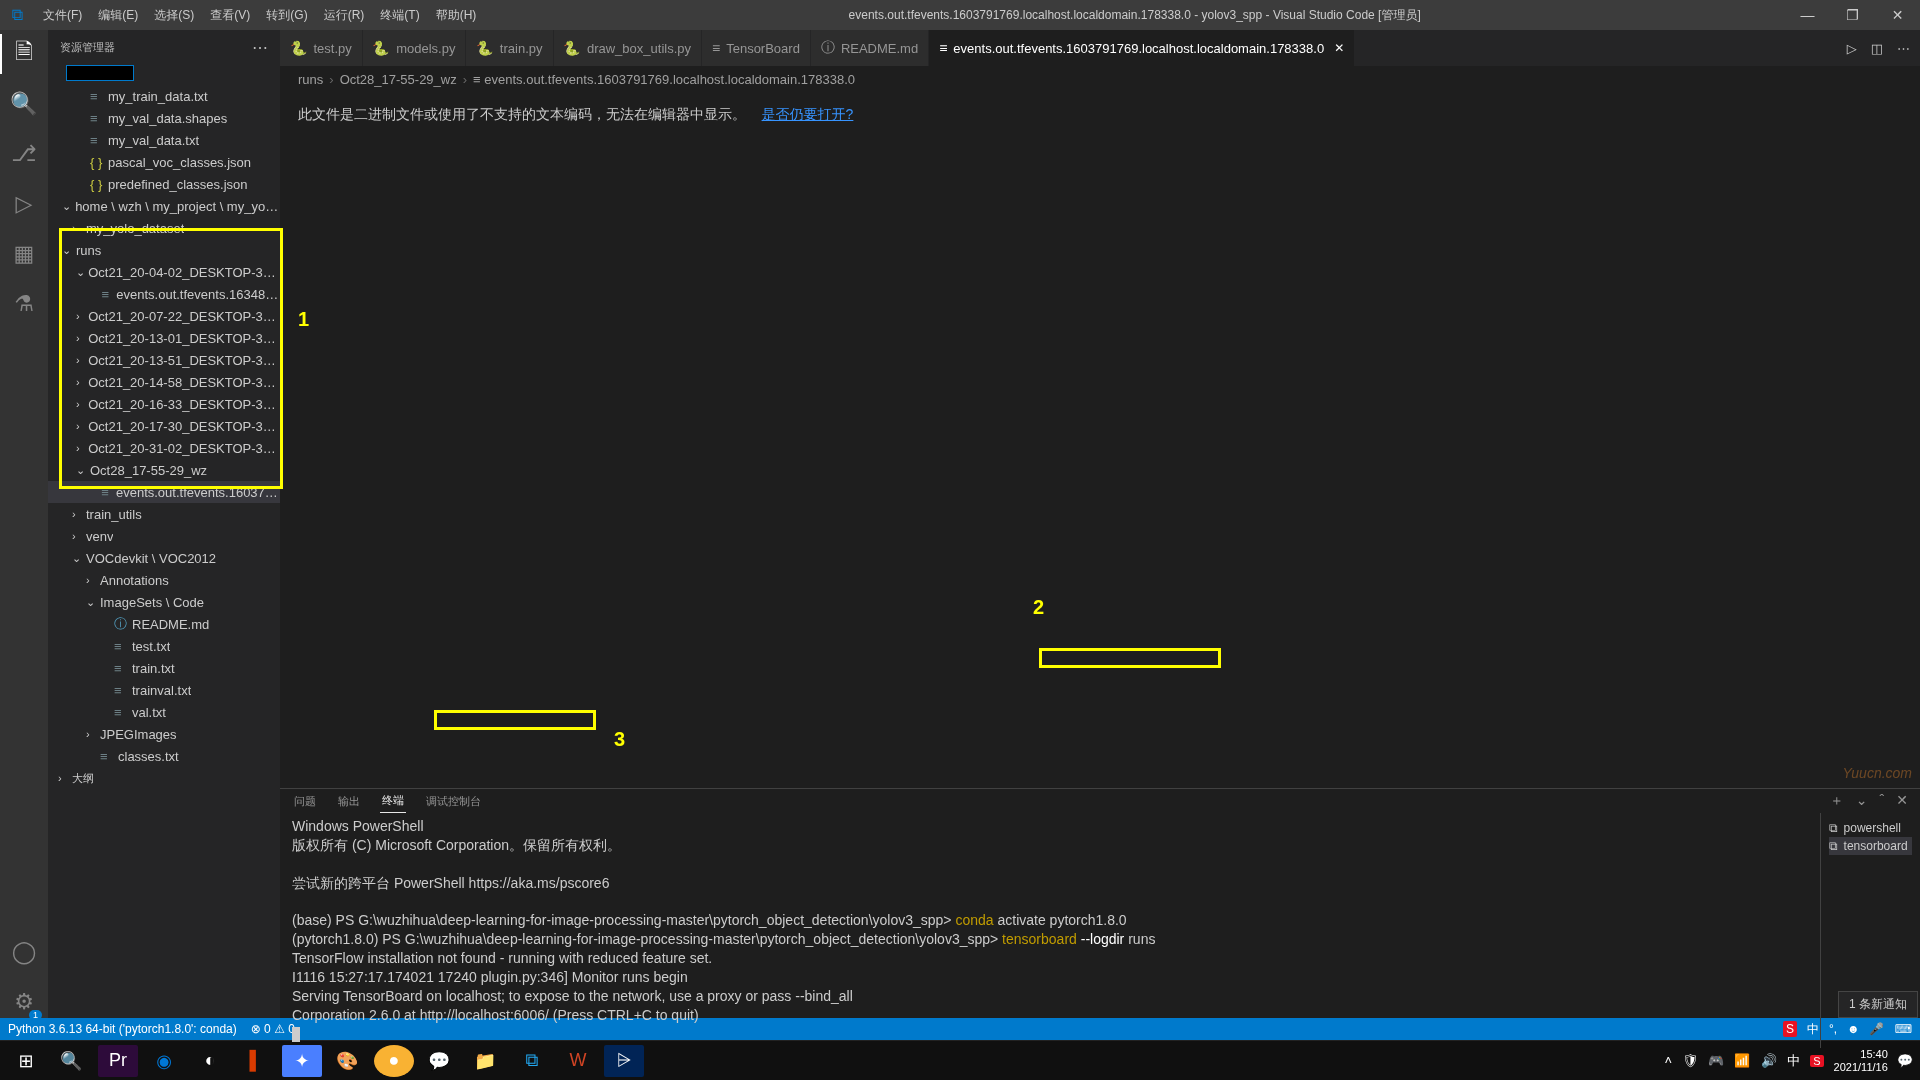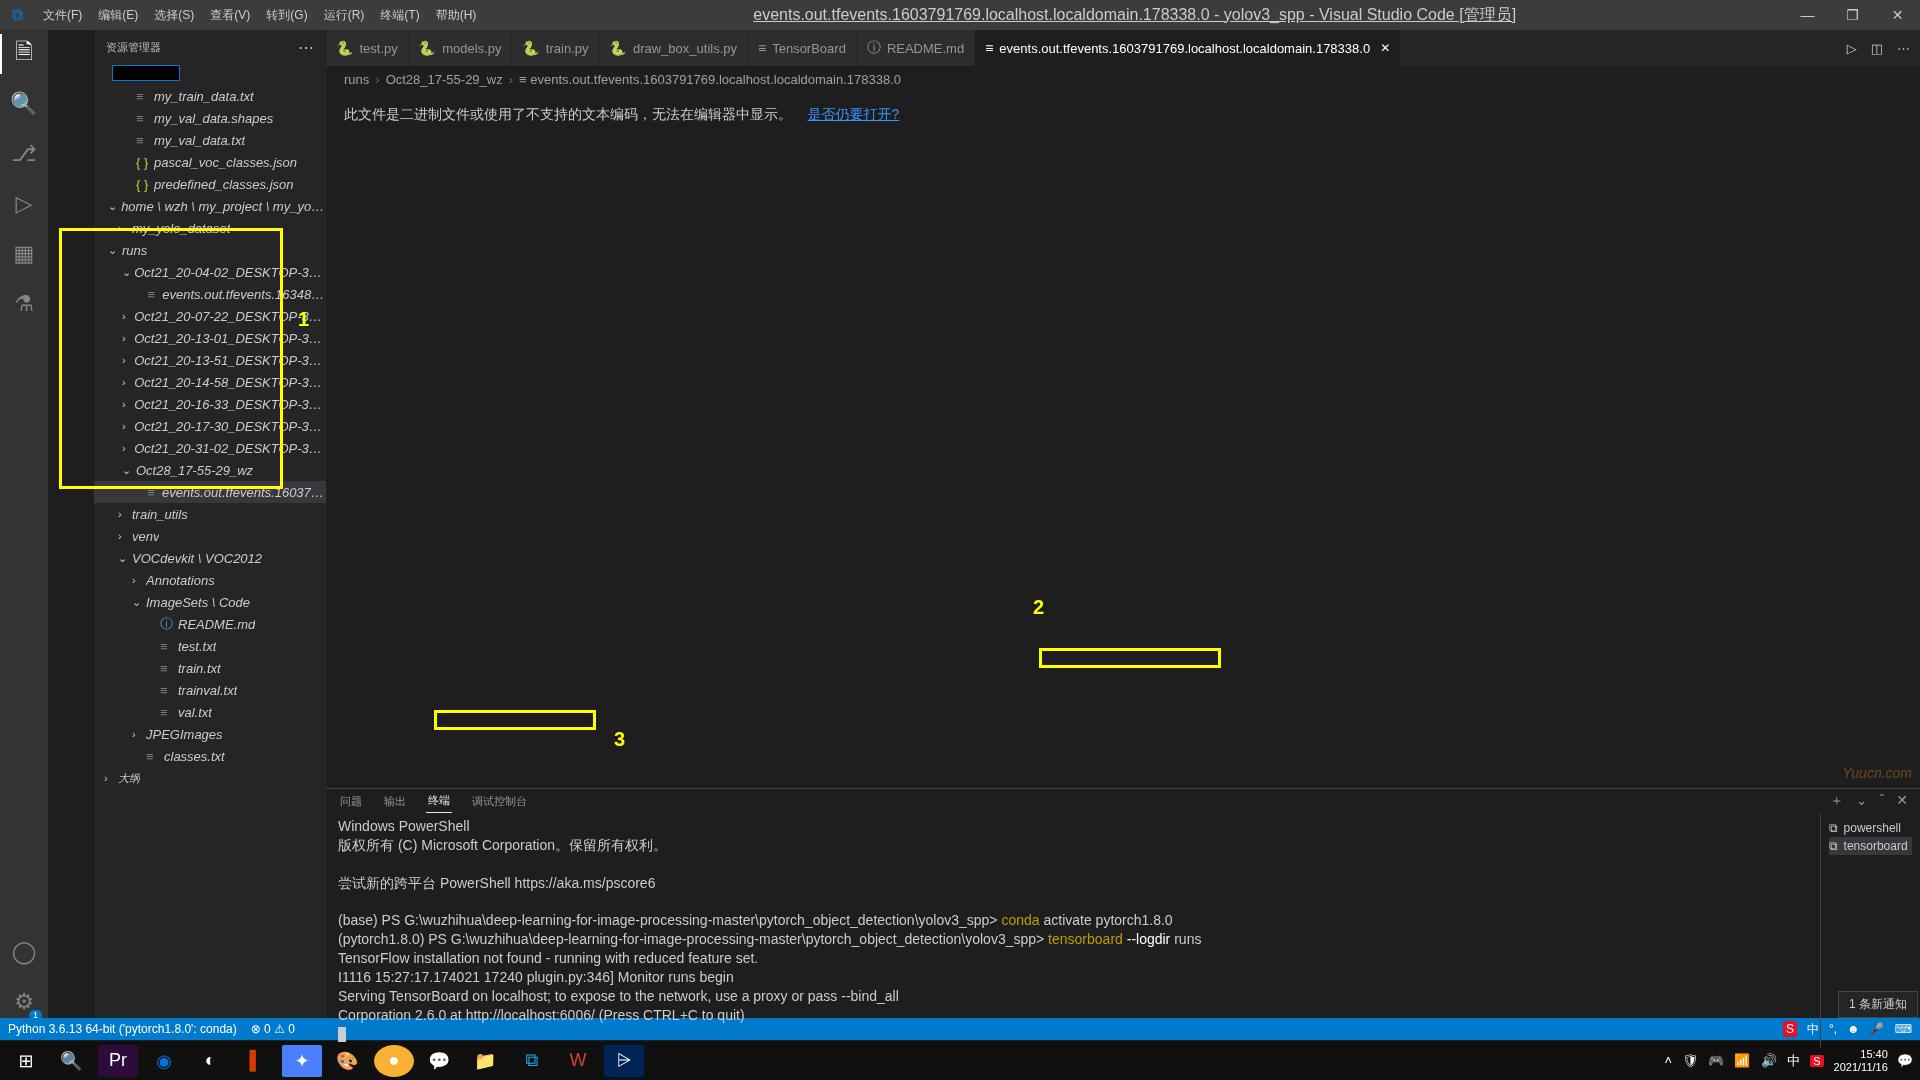--- a/index.html
+++ b/index.html
@@ -3,45 +3,45 @@
 <meta charset="utf-8">
 <style>
 * { margin: 0; padding: 0; box-sizing: border-box; font-family: "Microsoft YaHei", "Segoe UI", sans-serif; }
 body { background: #1e1e1e; color: #cccccc; font-size: 13px; overflow: hidden; width: 1920px; height: 1080px; position: relative; }
 
 
 .titlebar { height: 30px; background: #3c3c3c; display: flex; align-items: center; color: #cccccc; }
 .titlebar .logo { width: 35px; text-align: center; color: #007acc; font-size: 16px; }
 .titlebar .menu { display: flex; gap: 0; }
 .titlebar .menu span { padding: 4px 8px; font-size: 12px; cursor: default; }
-.titlebar .title { flex: 1; text-align: center; font-size: 16px; color: #cccccc; text-decoration: underline; }
+.titlebar .title { flex: 1; text-align: center; font-size: 12px; color: #cccccc; }
 .titlebar .win-controls { display: flex; }
 .titlebar .win-controls span { width: 45px; text-align: center; font-size: 14px; }
 
 
 .main { display: flex; height: calc(100% - 30px - 22px - 40px); }
 
 
 .activitybar { width: 48px; background: #333333; display: flex; flex-direction: column; align-items: center; padding-top: 8px; gap: 18px; }
 .activitybar .icon { width: 48px; height: 32px; display: flex; align-items: center; justify-content: center; color: #858585; font-size: 22px; position: relative; }
 .activitybar .icon.active { color: #ffffff; }
 .activitybar .icon.active::before { content: ''; position: absolute; left: 0; top: -4px; bottom: -4px; width: 2px; background: #ffffff; }
 .activitybar .spacer { flex: 1; }
 .activitybar .badge { position: absolute; bottom: -2px; right: 6px; background: #007acc; color: #fff; border-radius: 8px; font-size: 9px; padding: 0 4px; }
 
 
-.sidebar { width: 232px; background: #252526; display: flex; flex-direction: column; overflow: hidden; margin-left: 46px; }
+.sidebar { width: 232px; background: #252526; display: flex; flex-direction: column; overflow: hidden; }
 .sidebar-header { height: 35px; display: flex; align-items: center; padding: 0 12px; font-size: 11px; color: #bbbbbb; justify-content: space-between; }
 .sidebar-header .dots { font-size: 16px; }
 .tree { flex: 1; overflow-y: auto; font-size: 13px; }
 .tree-item { display: flex; align-items: center; height: 22px; padding-left: 8px; cursor: default; white-space: nowrap; overflow: hidden; text-overflow: ellipsis; color: #cccccc; }
 .tree-item.selected { background: #37373d; }
 .tree-item .chev { width: 14px; font-size: 11px; color: #cccccc; }
 .tree-item .ficon { width: 18px; font-size: 13px; }
-.tree-item .label { overflow: hidden; text-overflow: ellipsis; font-style: italic; }
+.tree-item .label { overflow: hidden; text-overflow: ellipsis; }
 .json-icon { color: #cbcb41; }
 .txt-icon { color: #6d8086; }
 .md-icon { color: #519aba; }
 .highlighted-input { background: #000; color: #fff; padding: 0 4px; width: 68px; height: 16px; border: 1px solid #007acc; }
 
 
 .editor-area { flex: 1; display: flex; flex-direction: column; background: #1e1e1e; }
 
 
 .tabs { height: 36px; background: #252526; display: flex; align-items: stretch; }

